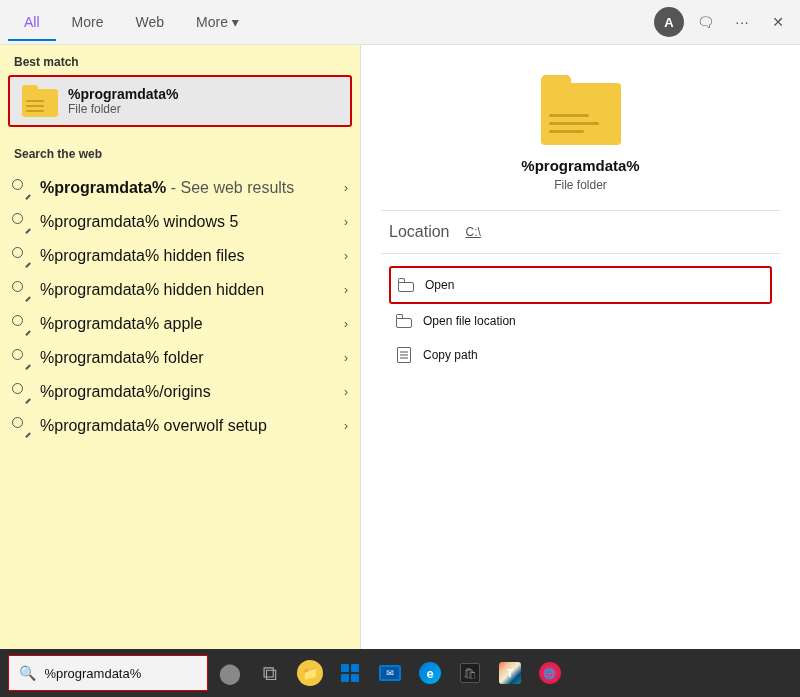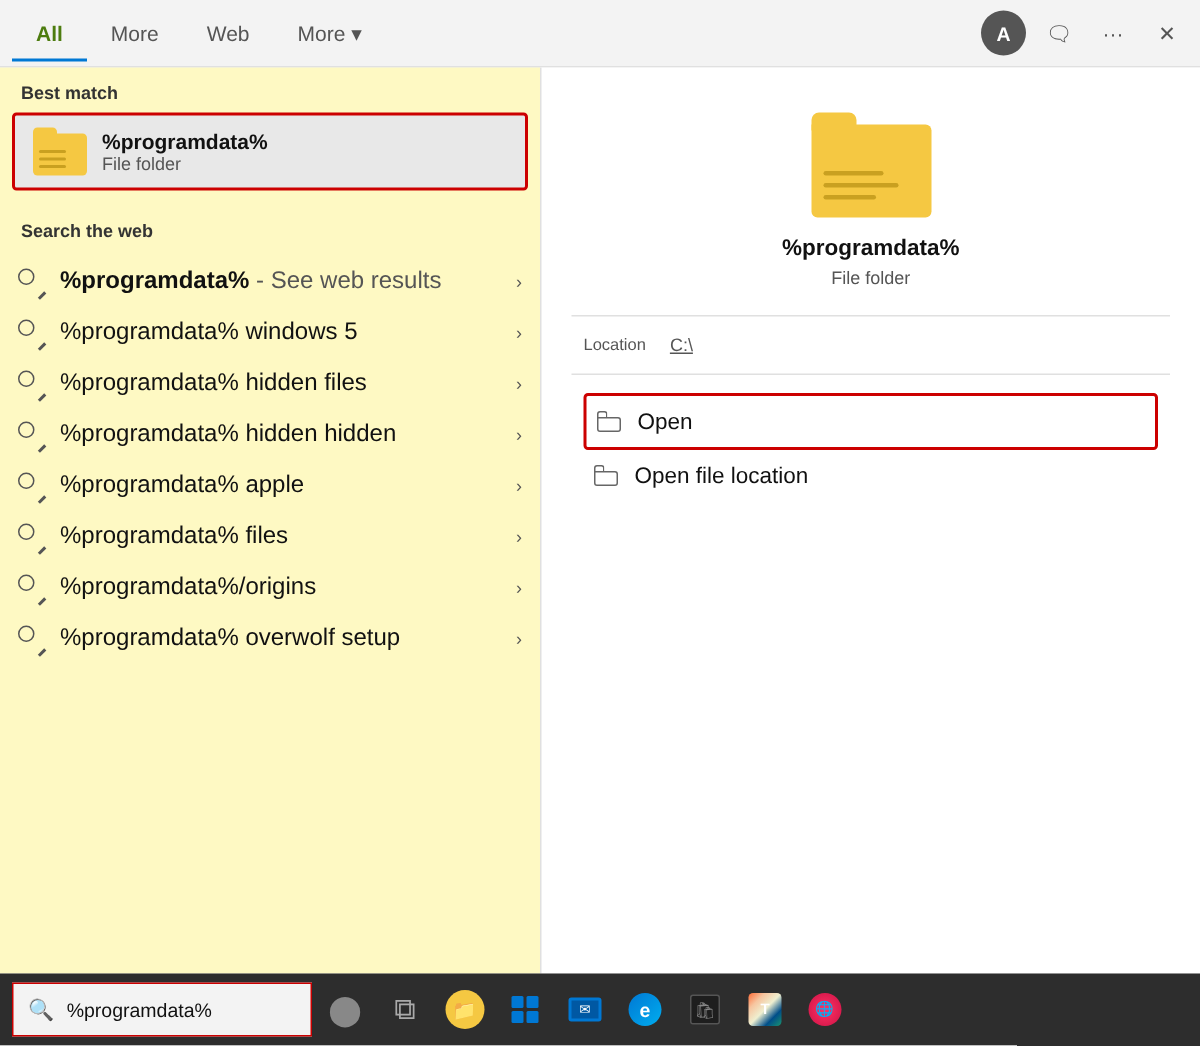--- a/index.html
+++ b/index.html
@@ -22,22 +22,22 @@
       border-bottom: 1px solid #e0e0e0;
     }
     .tab {
       padding: 10px 16px;
       font-size: 14px;
       color: #555;
       cursor: pointer;
       position: relative;
     }
     .tab.active {
-      color: #4d7c0f;
-      font-weight: 700;
+      color: #8b5cf6;
+      font-weight: 400;
     }
     .tab.active::after {
       content: '';
       position: absolute;
       bottom: -1px;
       left: 0; right: 0;
       height: 2px;
       background: #0078d4;
     }
     .header-spacer { flex: 1; }
@@ -246,21 +246,21 @@
     }
     .location-row {
       display: flex;
       align-items: center;
       width: 100%;
       padding: 0 8px;
       margin-bottom: 12px;
       gap: 16px;
     }
     .location-label {
-      font-size: 11px;
+      font-size: 16px;
       color: #555;
     }
     .location-value {
       font-size: 12px;
       color: #555;
       text-decoration: underline;
       cursor: pointer;
     }
 
     
@@ -312,21 +312,21 @@
     }
     .doc-icon::after {
       content: '';
       position: absolute;
       top: 3px; left: 2px;
       width: 8px; height: 1.5px;
       background: #aaa;
       box-shadow: 0 3px 0 #aaa, 0 6px 0 #aaa;
     }
     .action-label {
-      font-size: 15px;
+      font-size: 12px;
       color: #111;
     }
 
     
     .taskbar {
       position: absolute;
       bottom: 0; left: 0; right: 0;
       height: 48px;
       background: #2d2d2d;
       display: flex;
@@ -465,21 +465,21 @@
         </div>
         <div class="search-item-text">%programdata% apple</div>
         <div class="chevron-right">›</div>
       </div>
 
       <div class="search-item">
         <div class="magnify">
           <div class="magnify-circle"></div>
           <div class="magnify-handle"></div>
         </div>
-        <div class="search-item-text">%programdata% files</div>
+        <div class="search-item-text">%programdata% folder</div>
         <div class="chevron-right">›</div>
       </div>
 
       <div class="search-item">
         <div class="magnify">
           <div class="magnify-circle"></div>
           <div class="magnify-handle"></div>
         </div>
         <div class="search-item-text">%programdata%/origins</div>
         <div class="chevron-right">›</div>
@@ -535,20 +535,26 @@
       <div class="action-item">
         <div class="action-icon">
           <div class="folder-open-small">
             <div class="fos-tab"></div>
             <div class="fos-body"></div>
           </div>
         </div>
         <span class="action-label">Open file location</span>
       </div>
 
+      <div class="action-item">
+        <div class="action-icon">
+          <div class="doc-icon"></div>
+        </div>
+        <span class="action-label">Copy path</span>
+      </div>
 
     </div>
   </div>
 
 </div>
 
 <div class="taskbar">
   <div class="search-box">
     <span class="search-box-icon">🔍</span>
     <span class="search-box-text">%programdata%</span>

